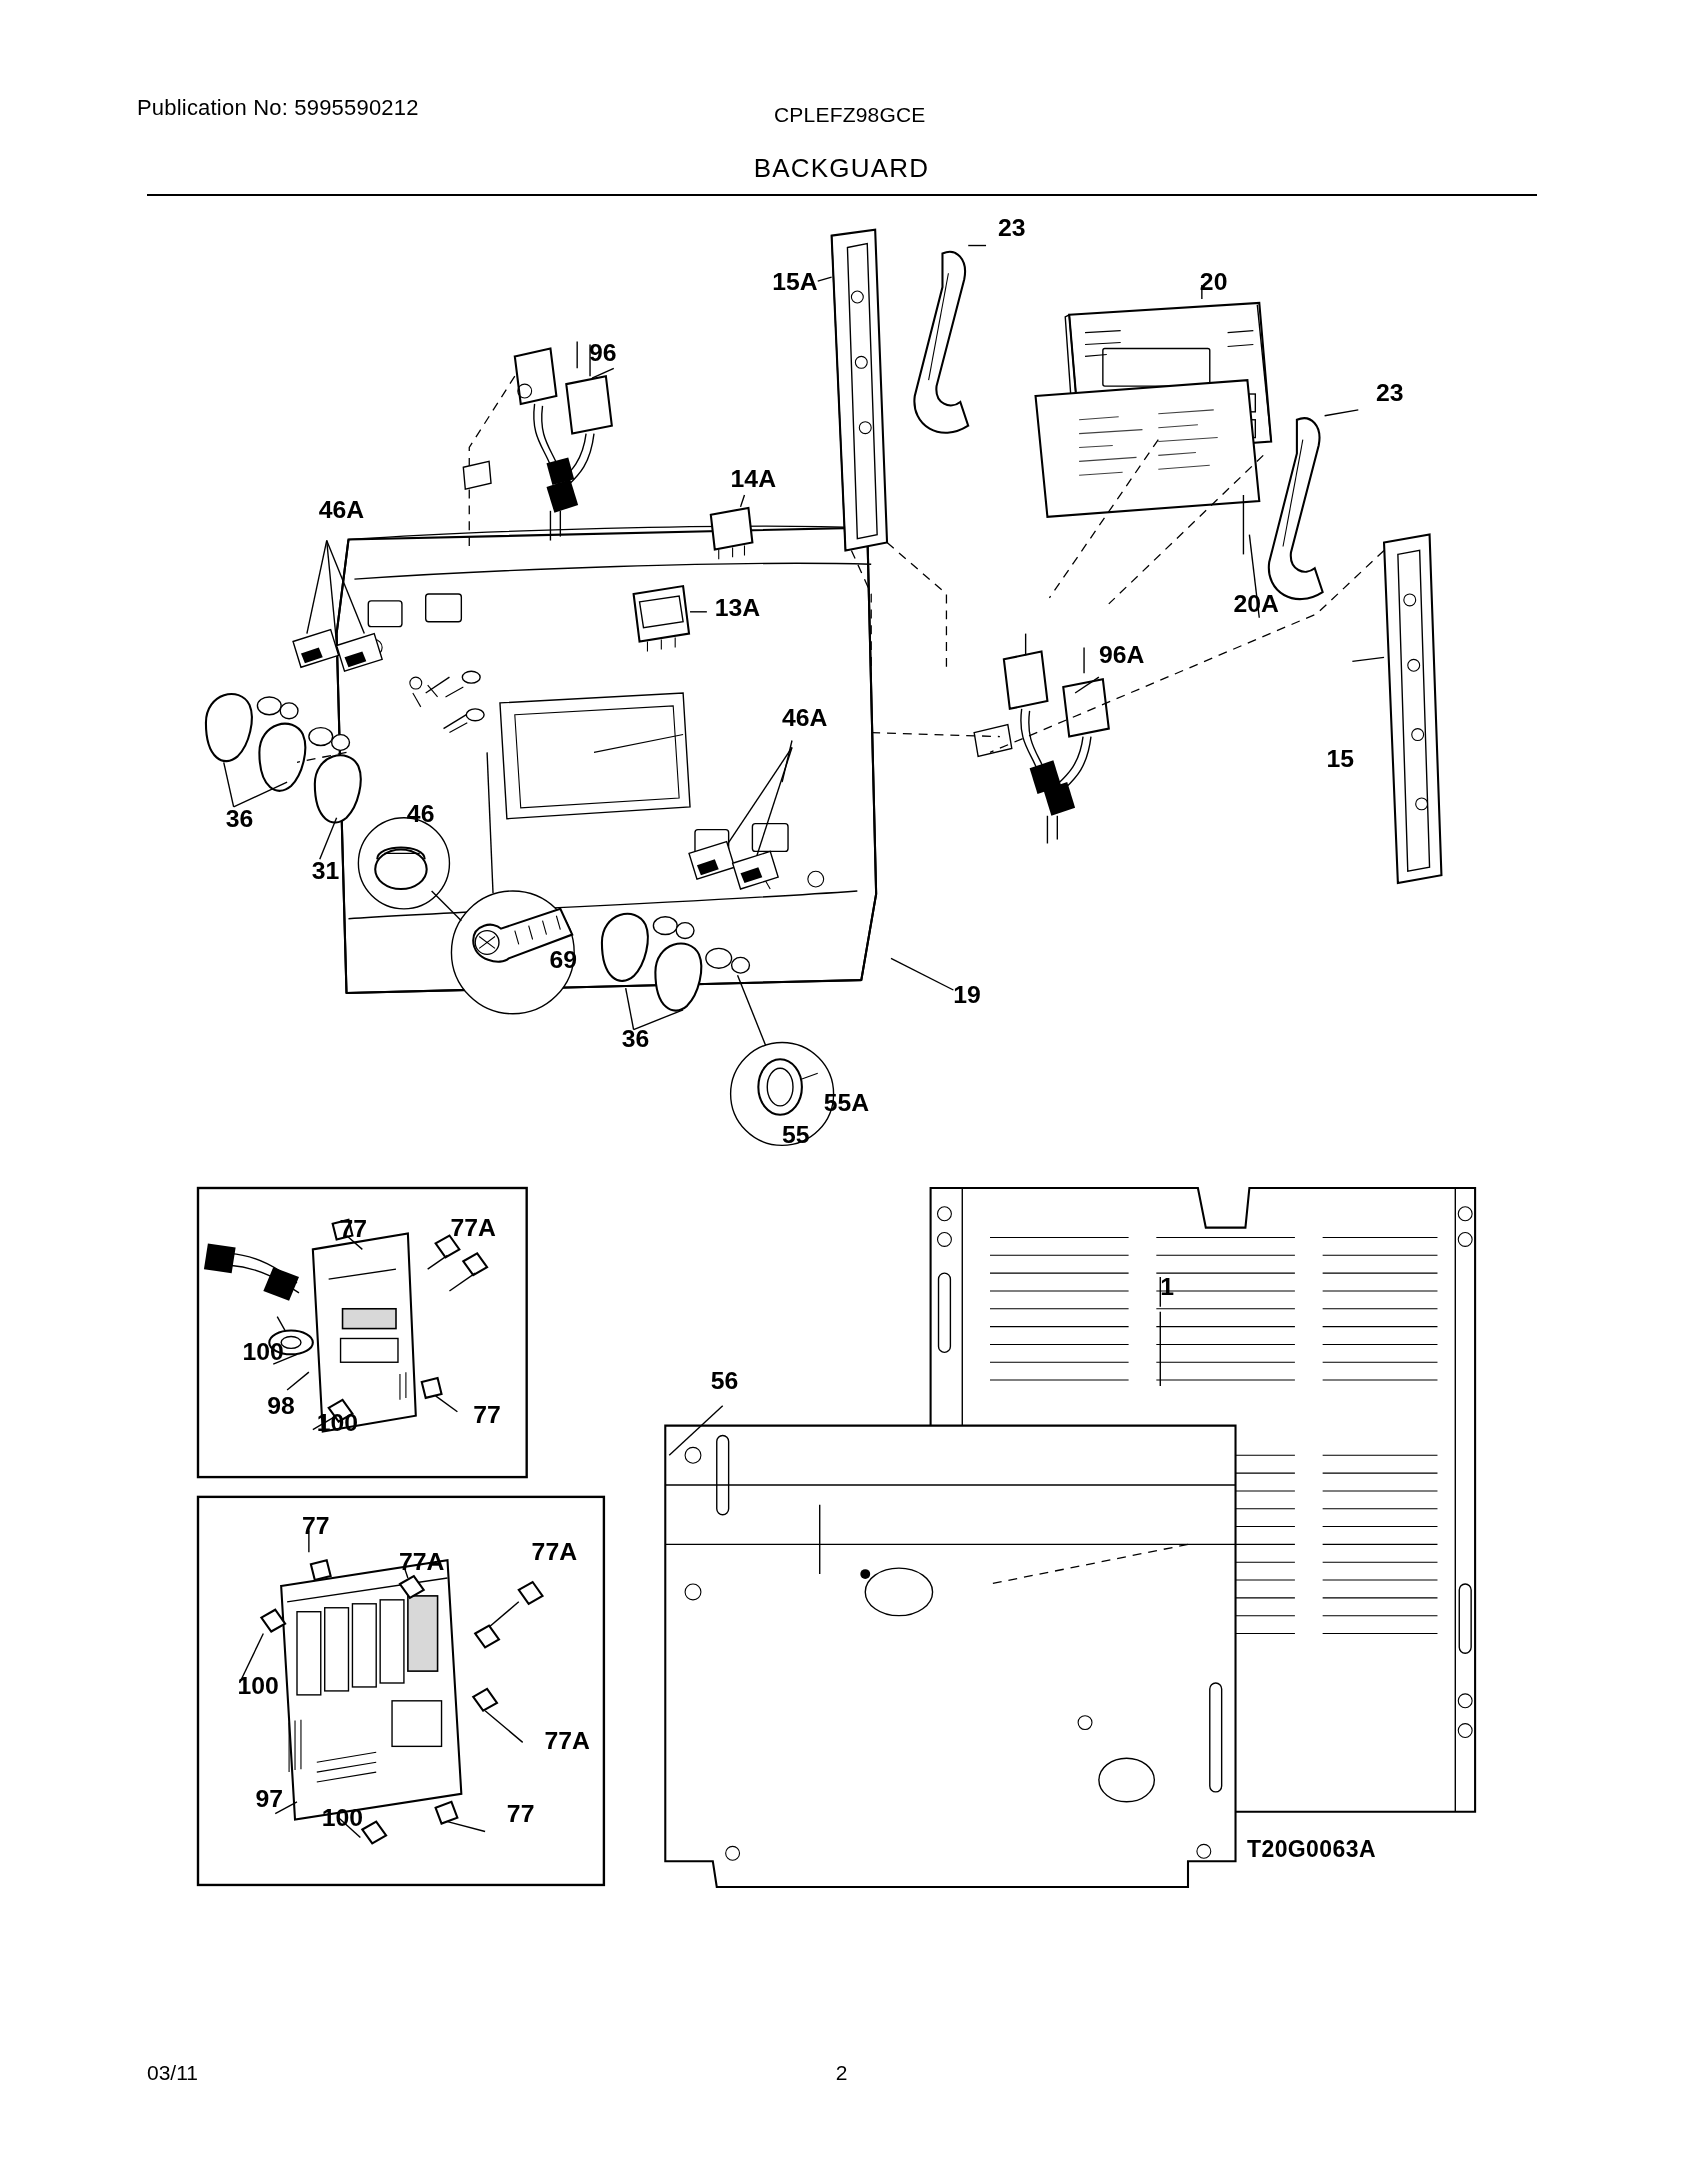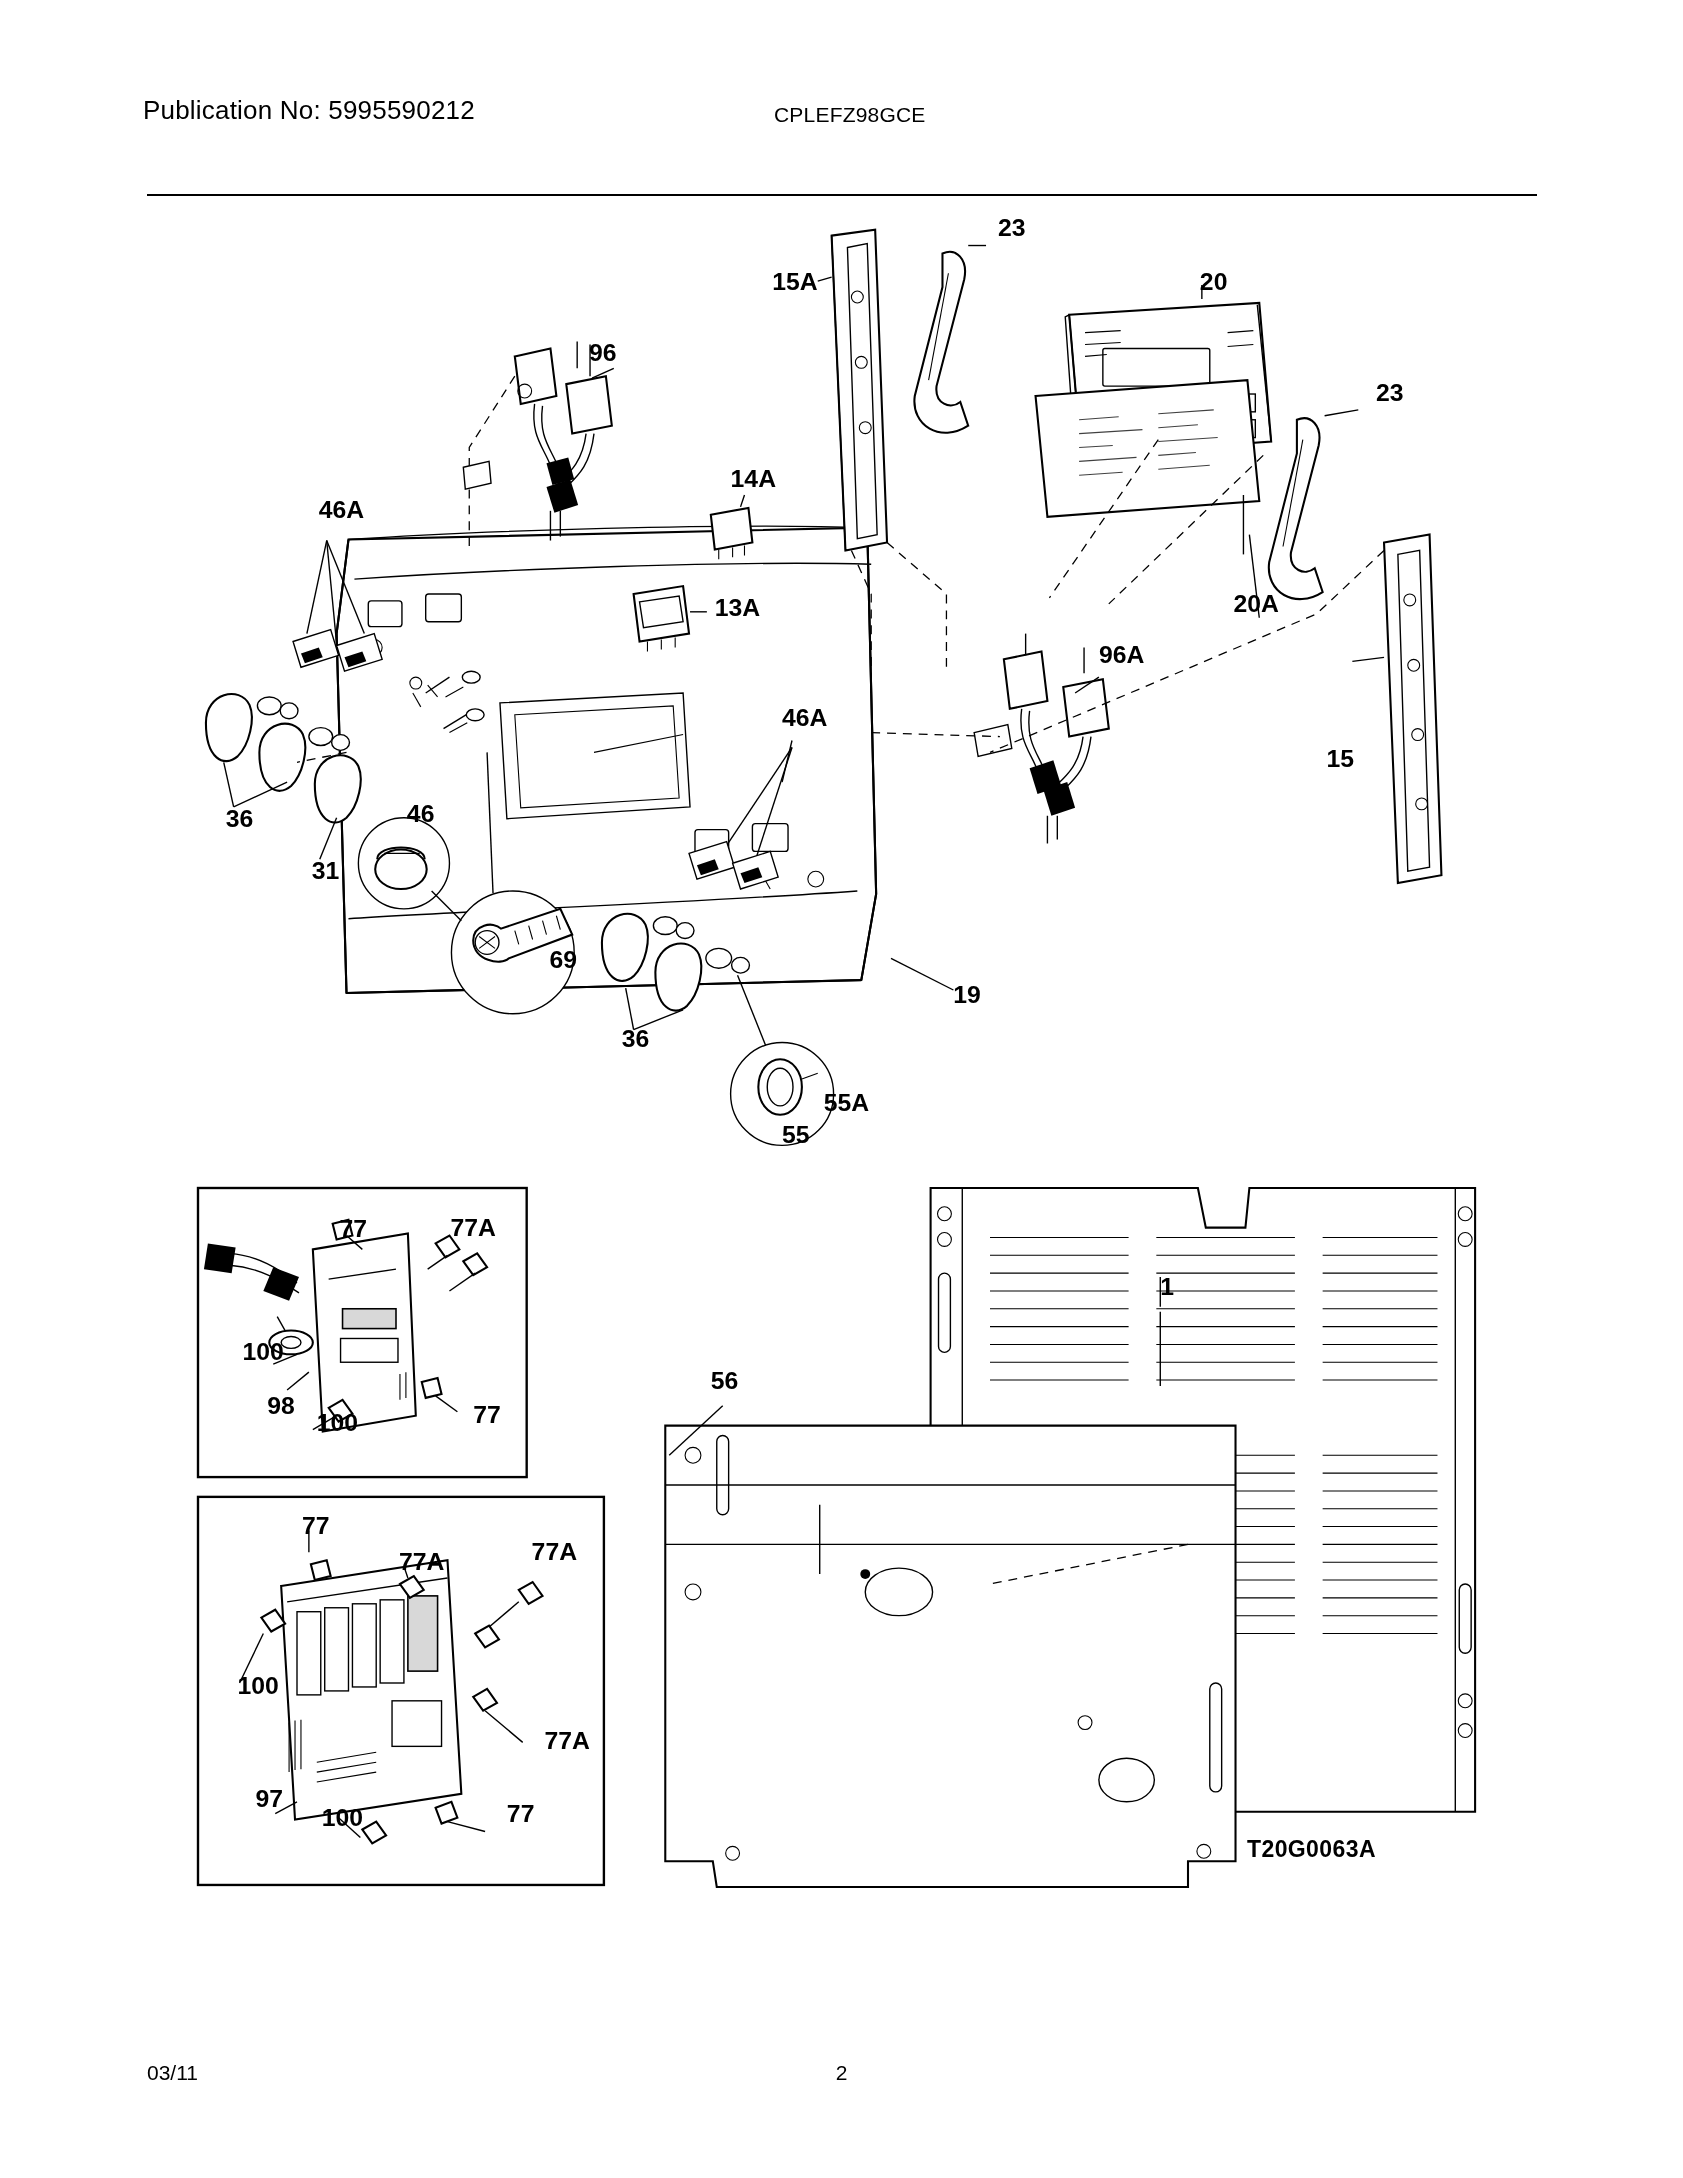--- a/index.html
+++ b/index.html
@@ -15,23 +15,23 @@
     position: relative;
     overflow: hidden;
   }
   .page {
     position: absolute;
     inset: 0;
   }
   
   .hdr-pub {
     position: absolute;
-    left: 143px;
+    left: 137px;
     top: 95px;
-    font-size: 26px;
+    font-size: 22px;
     letter-spacing: 0.2px;
   }
   .hdr-model {
     position: absolute;
     left: 774px;
     top: 103px;
     font-size: 21px;
     letter-spacing: 0.2px;
   }
   .hdr-title {
@@ -99,20 +99,21 @@
   }
   .boxframe { fill: #ffffff; stroke: #000; stroke-width: 2.4; }
 </style>
 </head>
 <body>
 
 <div class="page">
 
   <div class="hdr-pub">Publication No: 5995590212</div>
   <div class="hdr-model">CPLEFZ98GCE</div>
+  <div class="hdr-title">BACKGUARD</div>
   <div class="hdr-rule"></div>
 
   <svg id="artwork" viewBox="0 0 1700 2200">
 
     <g>
       <path class="fillw" d="M352,545 L876,533 L885,903 L870,990 L350,1003 L340,640 Z"></path>
       <path class="ln" d="M352,545 L340,640 L350,1003"></path>
       <path class="ln" d="M876,533 L885,903 L870,990"></path>
       <path class="ln" d="M350,1003 L870,990"></path>
 

